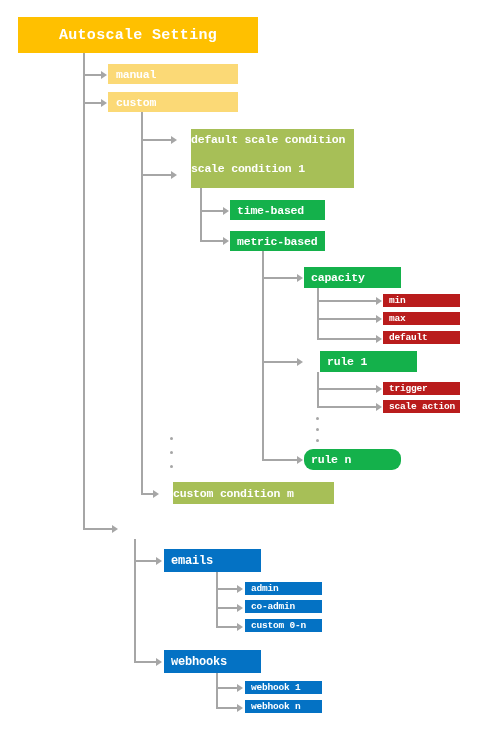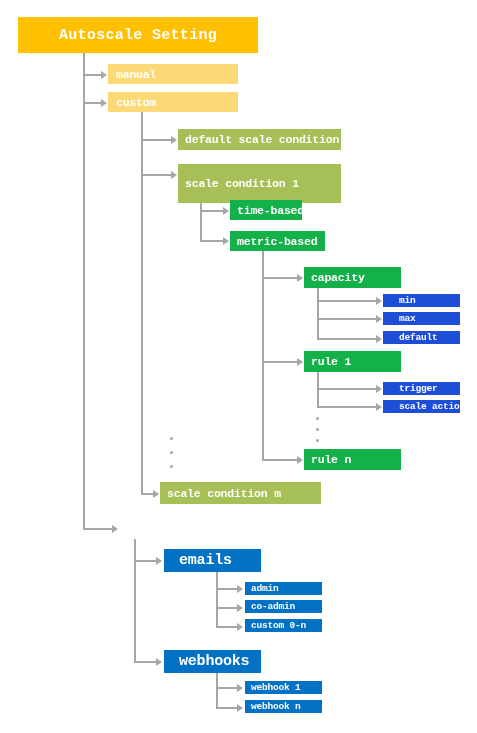--- a/index.html
+++ b/index.html
@@ -35,41 +35,41 @@
     letter-spacing: 0.3px;
   }
   .lvl-opt {
     background: #fbd976;
     font-size: 11.5px;
     padding-left: 8px;
   }
   .lvl-cond {
     background: #a7bf57;
     font-size: 11.5px;
-    padding-left: 7px;
+    margin-left: 13px;
   }
   .lvl-green {
     background: #14b14b;
     font-size: 11.5px;
     padding-left: 7px;
   }
   .lvl-green-sm {
-    background: #1d4ed8;
+    background: #b91c1c;
     font-size: 9.5px;
-    padding-left: 16px;
+    padding-left: 6px;
   }
   .lvl-cyan {
     background: #27bdef;
     font-size: 12px;
     padding-left: 7px;
   }
   .lvl-blue {
     background: #0472c4;
-    font-size: 15px;
-    padding-left: 15px;
+    font-size: 12px;
+    padding-left: 7px;
   }
   .lvl-blue-sm {
     background: #0472c4;
     font-size: 9.5px;
     padding-left: 6px;
   }
   .vline {
     position: absolute;
     width: 1.6px;
     background: #a6a6a6;
@@ -173,43 +173,43 @@
   <div class="arrow" style="left:237px; top:704px;"></div>
 
   <div class="node lvl-root" style="left:18px; top:17px; width:240px; height:36px;">Autoscale Setting</div>
 
   <div class="node lvl-opt" style="left:108px; top:64px; width:130px; height:20px;">manual</div>
 
   <div class="node lvl-opt" style="left:108px; top:92px; width:130px; height:20px;">custom</div>
 
   <div class="node lvl-cond" style="left:178px; top:129px; width:163px; height:21px;">default scale condition</div>
 
-  <div class="node lvl-cond" style="left:178px; top:164px; width:163px; height:39px;">scale condition 1</div>
-
-  <div class="node lvl-green" style="left:230px; top:200px; width:72px; height:20px;">time-based</div>
+  <div class="node lvl-cond" style="left:178px; top:149px; width:163px; height:39px;">scale condition 1</div>
+
+  <div class="node lvl-green" style="left:230px; top:200px; width:95px; height:20px;">time-based</div>
 
   <div class="node lvl-green" style="left:230px; top:231px; width:95px; height:20px;">metric-based</div>
 
   <div class="node lvl-green" style="left:304px; top:267px; width:97px; height:21px;">capacity</div>
 
   <div class="node lvl-green-sm" style="left:383px; top:294px; width:77px; height:13px;">min</div>
 
   <div class="node lvl-green-sm" style="left:383px; top:312px; width:77px; height:13px;">max</div>
 
   <div class="node lvl-green-sm" style="left:383px; top:331px; width:77px; height:13px;">default</div>
 
-  <div class="node lvl-green" style="left:304px; top:351px; width:97px; height:21px;">rule 1</div>
+  <div class="node lvl-green" style="left:320px; top:351px; width:97px; height:21px;">rule 1</div>
 
   <div class="node lvl-green-sm" style="left:383px; top:382px; width:77px; height:13px;">trigger</div>
 
   <div class="node lvl-green-sm" style="left:383px; top:400px; width:77px; height:13px;text-align:right;">scale action</div>
 
-  <div class="node lvl-green" style="left:304px; top:449px; width:97px; height:21px;">rule n</div>
-
-  <div class="node lvl-cond" style="left:160px; top:482px; width:161px; height:22px;">scale condition m</div>
+  <div class="node lvl-green" style="left:304px; top:449px; width:97px; height:21px;border-radius:9px;">rule n</div>
+
+  <div class="node lvl-cond" style="left:160px; top:482px; width:161px; height:22px;">custom condition m</div>
 
 
   <div class="node lvl-blue" style="left:164px; top:549px; width:97px; height:23px;">emails</div>
 
   <div class="node lvl-blue-sm" style="left:245px; top:582px; width:77px; height:13px;">admin</div>
 
   <div class="node lvl-blue-sm" style="left:245px; top:600px; width:77px; height:13px;">co-admin</div>
 
   <div class="node lvl-blue-sm" style="left:245px; top:619px; width:77px; height:13px;">custom 0-n</div>
 

